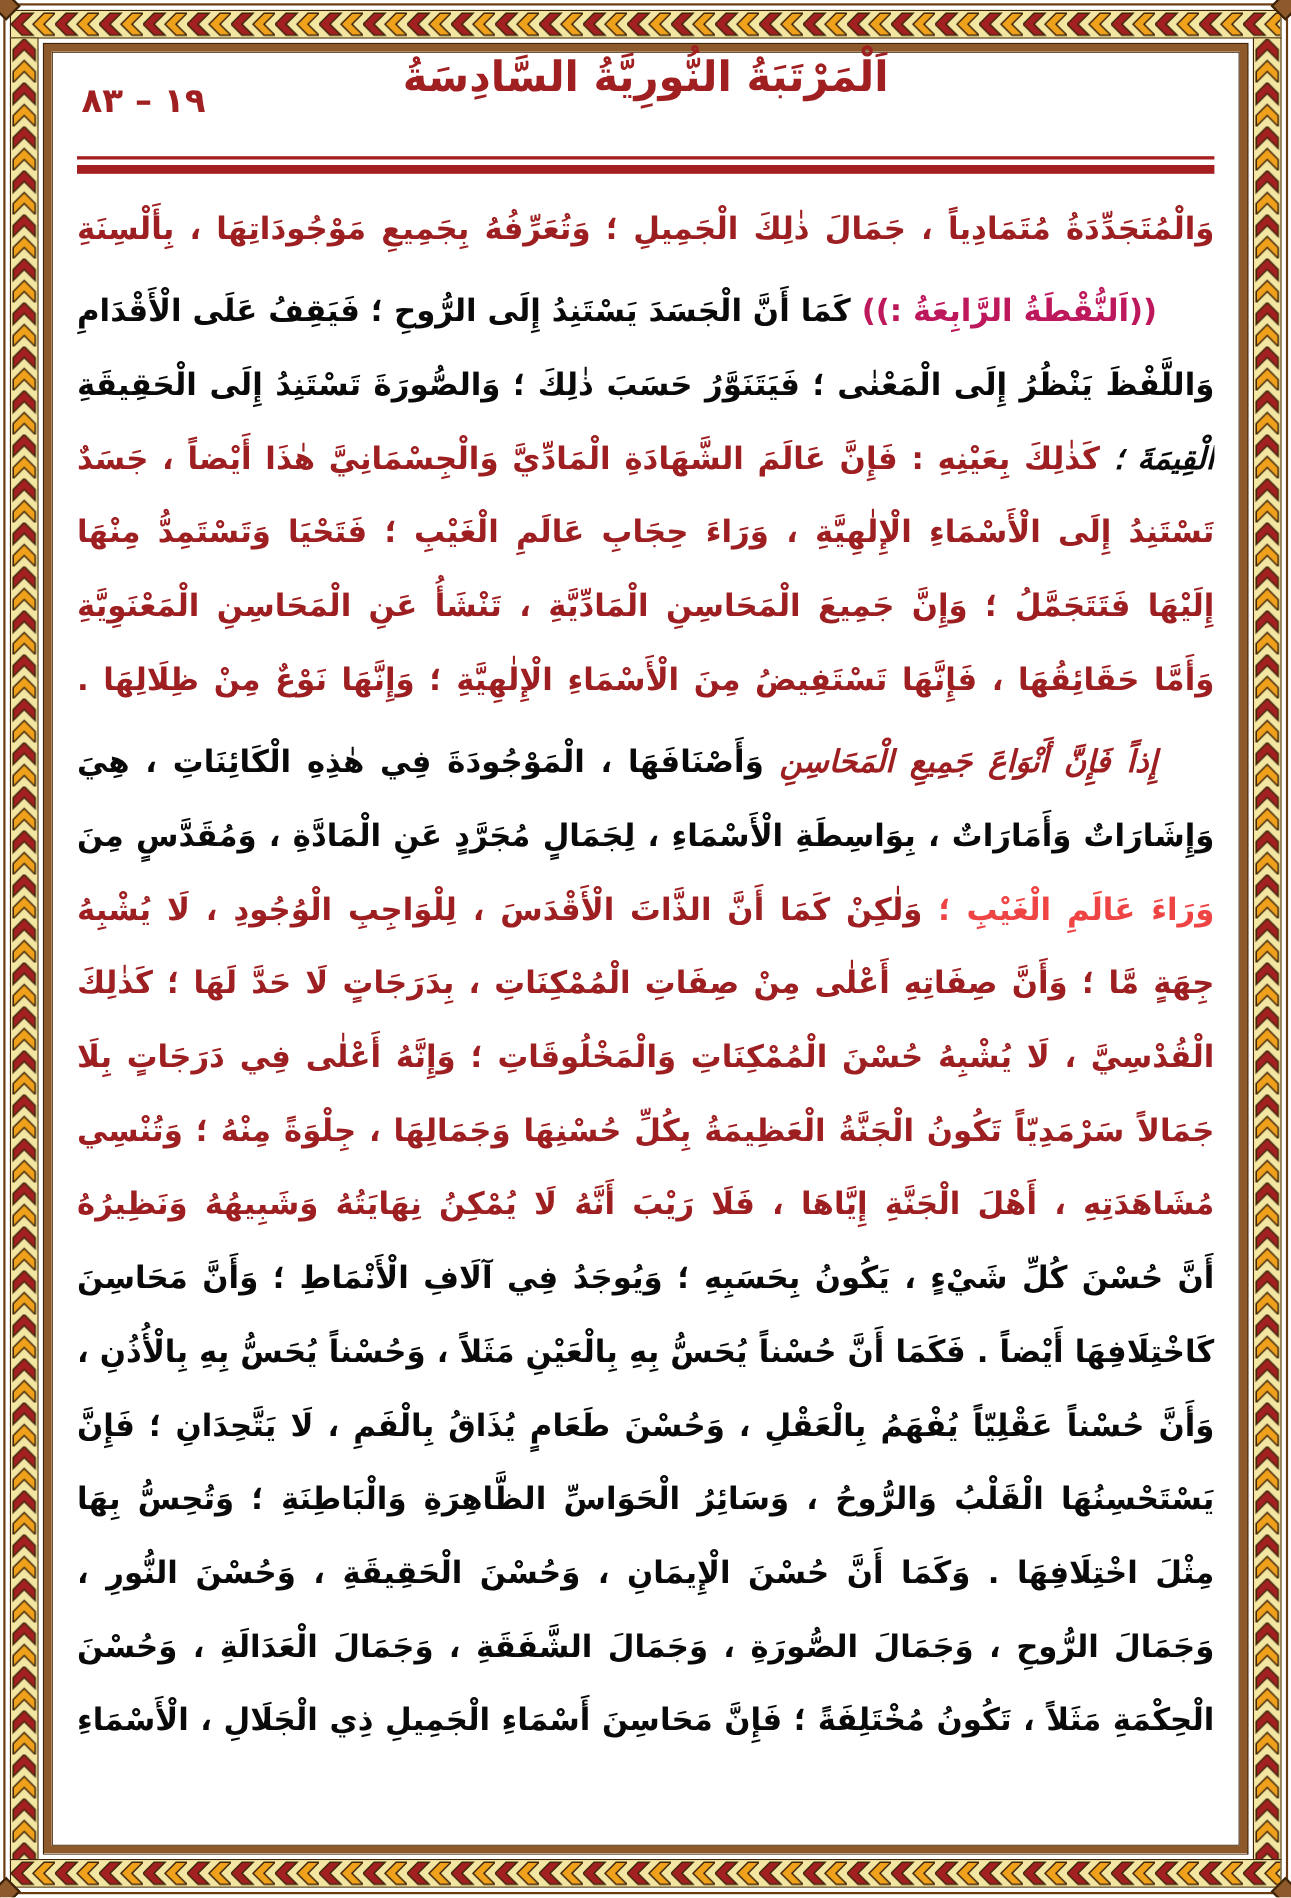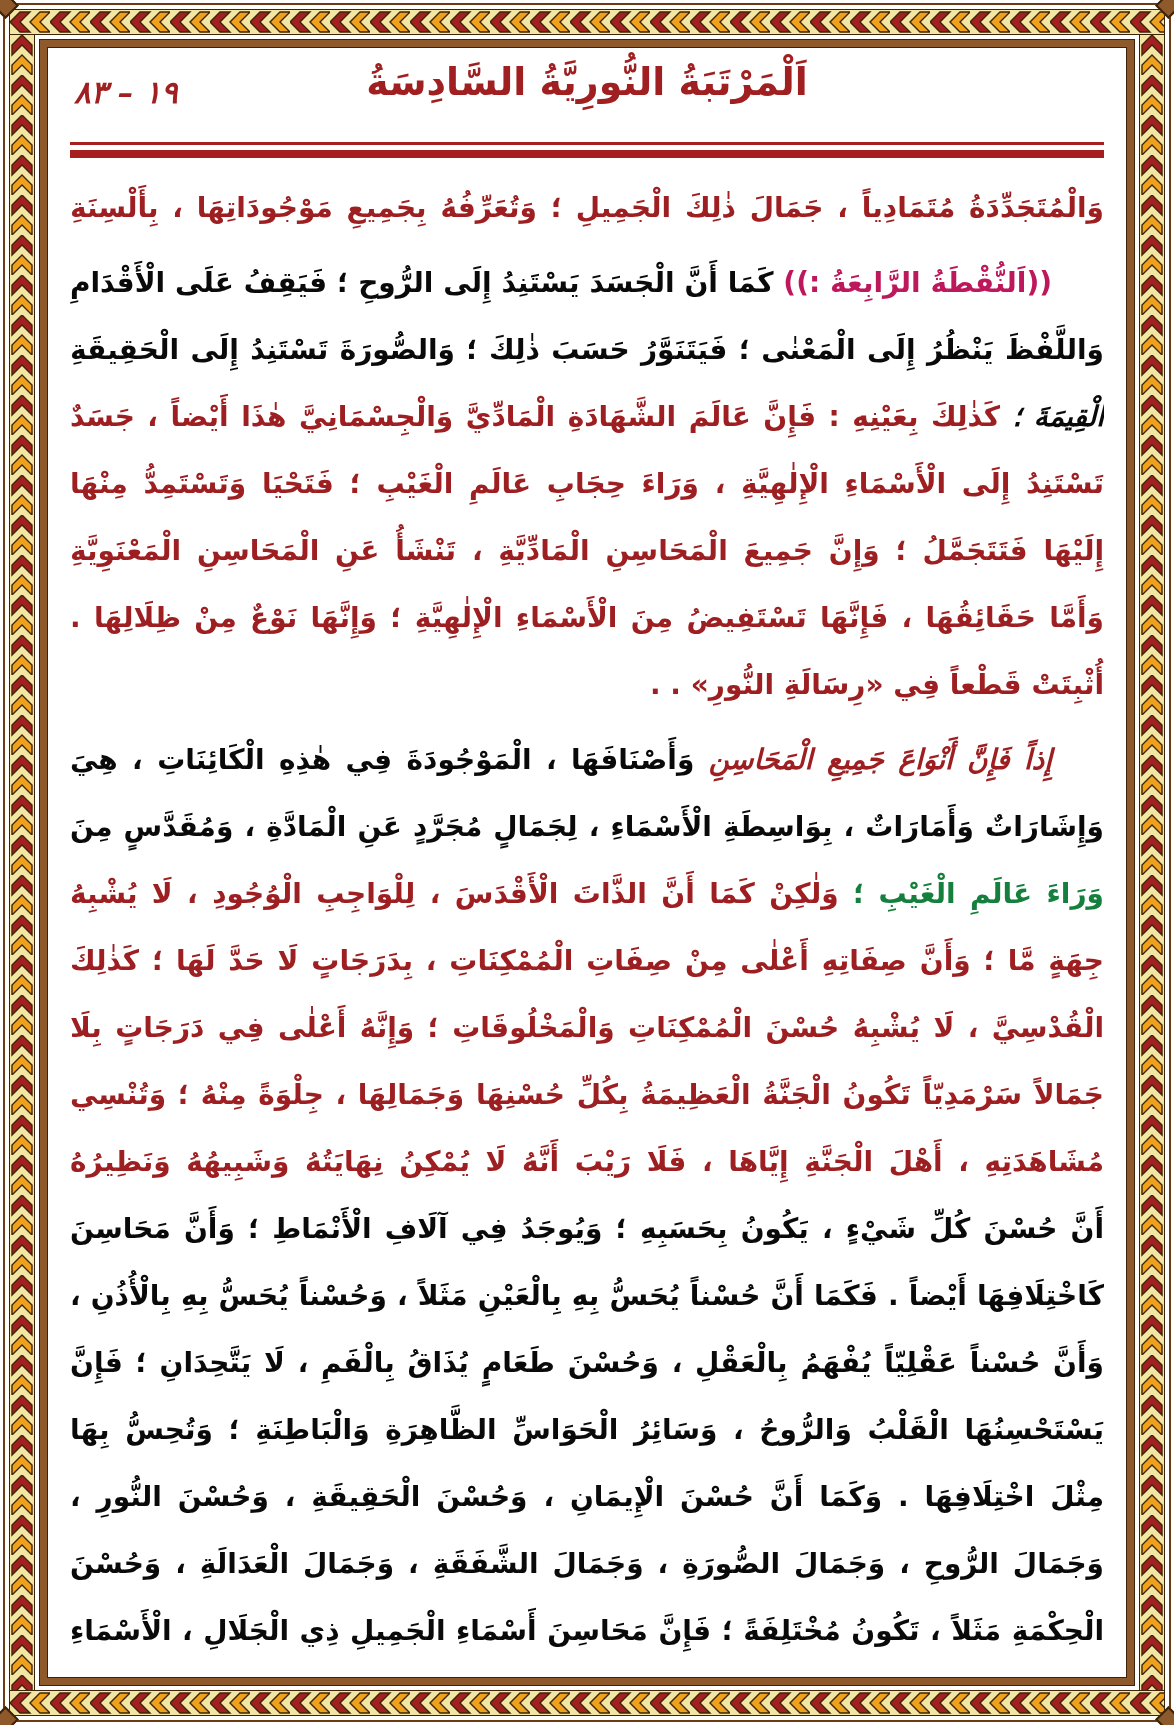--- a/index.html
+++ b/index.html
@@ -25,24 +25,24 @@
   }
   .finial.tl { top:-4px; left:-4px; }
   .finial.tr { top:-4px; right:-4px; }
   .finial.bl { bottom:-4px; left:-4px; }
   .finial.br { bottom:-4px; right:-4px; }
   
   .content { position:absolute; top:48px; bottom:48px; left:70px; right:70px; direction:rtl; }
   .header { position:relative; height:84px; }
   .page-title {
     text-align:center; font-size:38px; font-weight:bold; color:#a01f21;
-    padding-top:12px; letter-spacing:0;
+    letter-spacing:0;
   }
   .page-number {
-    position:absolute; left:4px; top:26px; font-size:31px; font-weight:bold; color:#a01f21;font-style:italic;
+    position:absolute; left:4px; top:26px; font-size:31px; font-weight:bold; color:#a01f21;
   }
   .rule-thin  { height:3px; background:#a51e20; margin-top:10px; }
   .rule-thick { height:8px; background:#a51e20; margin-top:5px; }
   .body-text { margin-top:16px; }
   .line {
     font-size:28px; font-weight:bold; line-height:67px; height:67px;
     overflow:hidden; text-align:justify; text-align-last:justify;
     text-justify:inter-word; white-space:normal;
   }
   .line.indent { padding-right:52px; margin-top:8px; }
@@ -122,24 +122,23 @@
     <div class="rule-thin"></div>
     <div class="rule-thick"></div>
     <div class="body-text">
         <div class="line"><span style="color: rgb(158, 31, 33);">وَالْمُتَجَدِّدَةُ مُتَمَادِياً ، جَمَالَ ذٰلِكَ الْجَمِيلِ ؛ وَتُعَرِّفُهُ بِجَمِيعِ مَوْجُودَاتِهَا ، بِأَلْسِنَةِ انْعِكَاسَاتِهَا . .</span></div>
         <div class="line indent"><span style="color: #be185d;">((اَلنُّقْطَةُ الرَّابِعَةُ :)) </span><span style="color: rgb(10, 10, 10);">كَمَا أَنَّ الْجَسَدَ يَسْتَنِدُ إِلَى الرُّوحِ ؛ فَيَقِفُ عَلَى الْأَقْدَامِ ؛ وَيَحْيَا ؛</span></div>
         <div class="line"><span style="color: rgb(10, 10, 10);">وَاللَّفْظَ يَنْظُرُ إِلَى الْمَعْنٰى ؛ فَيَتَنَوَّرُ حَسَبَ ذٰلِكَ ؛ وَالصُّورَةَ تَسْتَنِدُ إِلَى الْحَقِيقَةِ ؛ فَتَسْتَمِدُّ مِنْهَا</span></div>
         <div class="line"><span style="color: rgb(10, 10, 10); font-style: italic;">الْقِيمَةَ ؛ </span><span style="color: rgb(158, 31, 33);">كَذٰلِكَ بِعَيْنِهِ : فَإِنَّ عَالَمَ الشَّهَادَةِ الْمَادِّيَّ وَالْجِسْمَانِيَّ هٰذَا أَيْضاً ، جَسَدٌ وَلَفْظٌ وَصُورَةٌ</span></div>
         <div class="line"><span style="color: rgb(158, 31, 33);">تَسْتَنِدُ إِلَى الْأَسْمَاءِ الْإِلٰهِيَّةِ ، وَرَاءَ حِجَابِ عَالَمِ الْغَيْبِ ؛ فَتَحْيَا وَتَسْتَمِدُّ مِنْهَا الرُّوحَ ؛ وَتَنْظُرُ</span></div>
         <div class="line"><span style="color: rgb(158, 31, 33);">إِلَيْهَا فَتَتَجَمَّلُ ؛ وَإِنَّ جَمِيعَ الْمَحَاسِنِ الْمَادِّيَّةِ ، تَنْشَأُ عَنِ الْمَحَاسِنِ الْمَعْنَوِيَّةِ لِحَقَائِقِهَا وَمَعَانِيهَا .</span></div>
         <div class="line"><span style="color: rgb(158, 31, 33);">وَأَمَّا حَقَائِقُهَا ، فَإِنَّهَا تَسْتَفِيضُ مِنَ الْأَسْمَاءِ الْإِلٰهِيَّةِ ؛ وَإِنَّهَا نَوْعٌ مِنْ ظِلَالِهَا . وَهٰذِهِ الْحَقِيقَةُ</span></div>
-        <div class="line align-right"><span style="color: rgb(158, 31, 33);">أُثْبِتَتْ قَطْعاً فِي «رِسَالَةِ النُّورِ» . .</span></div>
         <div class="line indent"><span style="color: rgb(158, 31, 33); font-style: italic;">إِذاً فَإِنَّ أَنْوَاعَ جَمِيعِ الْمَحَاسِنِ </span><span style="color: rgb(10, 10, 10);">وَأَصْنَافَهَا ، الْمَوْجُودَةَ فِي هٰذِهِ الْكَائِنَاتِ ، هِيَ جِلَوَاتٌ</span></div>
         <div class="line"><span style="color: rgb(10, 10, 10);">وَإِشَارَاتٌ وَأَمَارَاتٌ ، بِوَاسِطَةِ الْأَسْمَاءِ ، لِجَمَالٍ مُجَرَّدٍ عَنِ الْمَادَّةِ ، وَمُقَدَّسٍ مِنَ النَّقْصِ ، يَتَجَلّٰى</span></div>
-        <div class="line"><span style="color: #15803d;">وَرَاءَ عَالَمِ الْغَيْبِ ؛ </span><span style="color: rgb(158, 31, 33);">وَلٰكِنْ كَمَا أَنَّ الذَّاتَ الْأَقْدَسَ ، لِلْوَاجِبِ الْوُجُودِ ، لَا يُشْبِهُ الْآخَرِينَ فِي</span></div>
+        <div class="line"><span style="color: #ef4444;">وَرَاءَ عَالَمِ الْغَيْبِ ؛ </span><span style="color: rgb(158, 31, 33);">وَلٰكِنْ كَمَا أَنَّ الذَّاتَ الْأَقْدَسَ ، لِلْوَاجِبِ الْوُجُودِ ، لَا يُشْبِهُ الْآخَرِينَ فِي</span></div>
         <div class="line"><span style="color: rgb(158, 31, 33);">جِهَةٍ مَّا ؛ وَأَنَّ صِفَاتِهِ أَعْلٰى مِنْ صِفَاتِ الْمُمْكِنَاتِ ، بِدَرَجَاتٍ لَا حَدَّ لَهَا ؛ كَذٰلِكَ فَإِنَّ جَمَالَهُ</span></div>
         <div class="line"><span style="color: rgb(158, 31, 33);">الْقُدْسِيَّ ، لَا يُشْبِهُ حُسْنَ الْمُمْكِنَاتِ وَالْمَخْلُوقَاتِ ؛ وَإِنَّهُ أَعْلٰى فِي دَرَجَاتٍ بِلَا حَدٍّ . نَعَمْ : إِنَّ</span></div>
         <div class="line"><span style="color: rgb(158, 31, 33);">جَمَالاً سَرْمَدِيّاً تَكُونُ الْجَنَّةُ الْعَظِيمَةُ بِكُلِّ حُسْنِهَا وَجَمَالِهَا ، جِلْوَةً مِنْهُ ؛ وَتُنْسِي سَاعَةٌ مِنْ</span></div>
         <div class="line"><span style="color: rgb(158, 31, 33);">مُشَاهَدَتِهِ ، أَهْلَ الْجَنَّةِ إِيَّاهَا ، فَلَا رَيْبَ أَنَّهُ لَا يُمْكِنُ نِهَايَتُهُ وَشَبِيهُهُ وَنَظِيرُهُ وَمِثْلُهُ . </span></div>
         <div class="line"><span style="color: rgb(10, 10, 10);">أَنَّ حُسْنَ كُلِّ شَيْءٍ ، يَكُونُ بِحَسَبِهِ ؛ وَيُوجَدُ فِي آلَافِ الْأَنْمَاطِ ؛ وَأَنَّ مَحَاسِنَ الْأَنْوَاعِ ، مُخْتَلِفَةٌ</span></div>
         <div class="line"><span style="color: rgb(10, 10, 10);">كَاخْتِلَافِهَا أَيْضاً . فَكَمَا أَنَّ حُسْناً يُحَسُّ بِهِ بِالْعَيْنِ مَثَلاً ، وَحُسْناً يُحَسُّ بِهِ بِالْأُذُنِ ، لَا يَتَسَاوَيَانِ ؛</span></div>
         <div class="line"><span style="color: rgb(10, 10, 10);">وَأَنَّ حُسْناً عَقْلِيّاً يُفْهَمُ بِالْعَقْلِ ، وَحُسْنَ طَعَامٍ يُذَاقُ بِالْفَمِ ، لَا يَتَّحِدَانِ ؛ فَإِنَّ الْمَحَاسِنَ الَّتِي</span></div>
         <div class="line"><span style="color: rgb(10, 10, 10);">يَسْتَحْسِنُهَا الْقَلْبُ وَالرُّوحُ ، وَسَائِرُ الْحَوَاسِّ الظَّاهِرَةِ وَالْبَاطِنَةِ ؛ وَتُحِسُّ بِهَا حَسَناً ، هِيَ مُخْتَلِفَةٌ</span></div>
         <div class="line"><span style="color: rgb(10, 10, 10);">مِثْلَ اخْتِلَافِهَا . وَكَمَا أَنَّ حُسْنَ الْإِيمَانِ ، وَحُسْنَ الْحَقِيقَةِ ، وَحُسْنَ النُّورِ ، وَحُسْنَ الزَّهْرَةِ ،</span></div>
         <div class="line"><span style="color: rgb(10, 10, 10);">وَجَمَالَ الرُّوحِ ، وَجَمَالَ الصُّورَةِ ، وَجَمَالَ الشَّفَقَةِ ، وَجَمَالَ الْعَدَالَةِ ، وَحُسْنَ الرَّحْمَةِ ، وَحُسْنَ</span></div>

